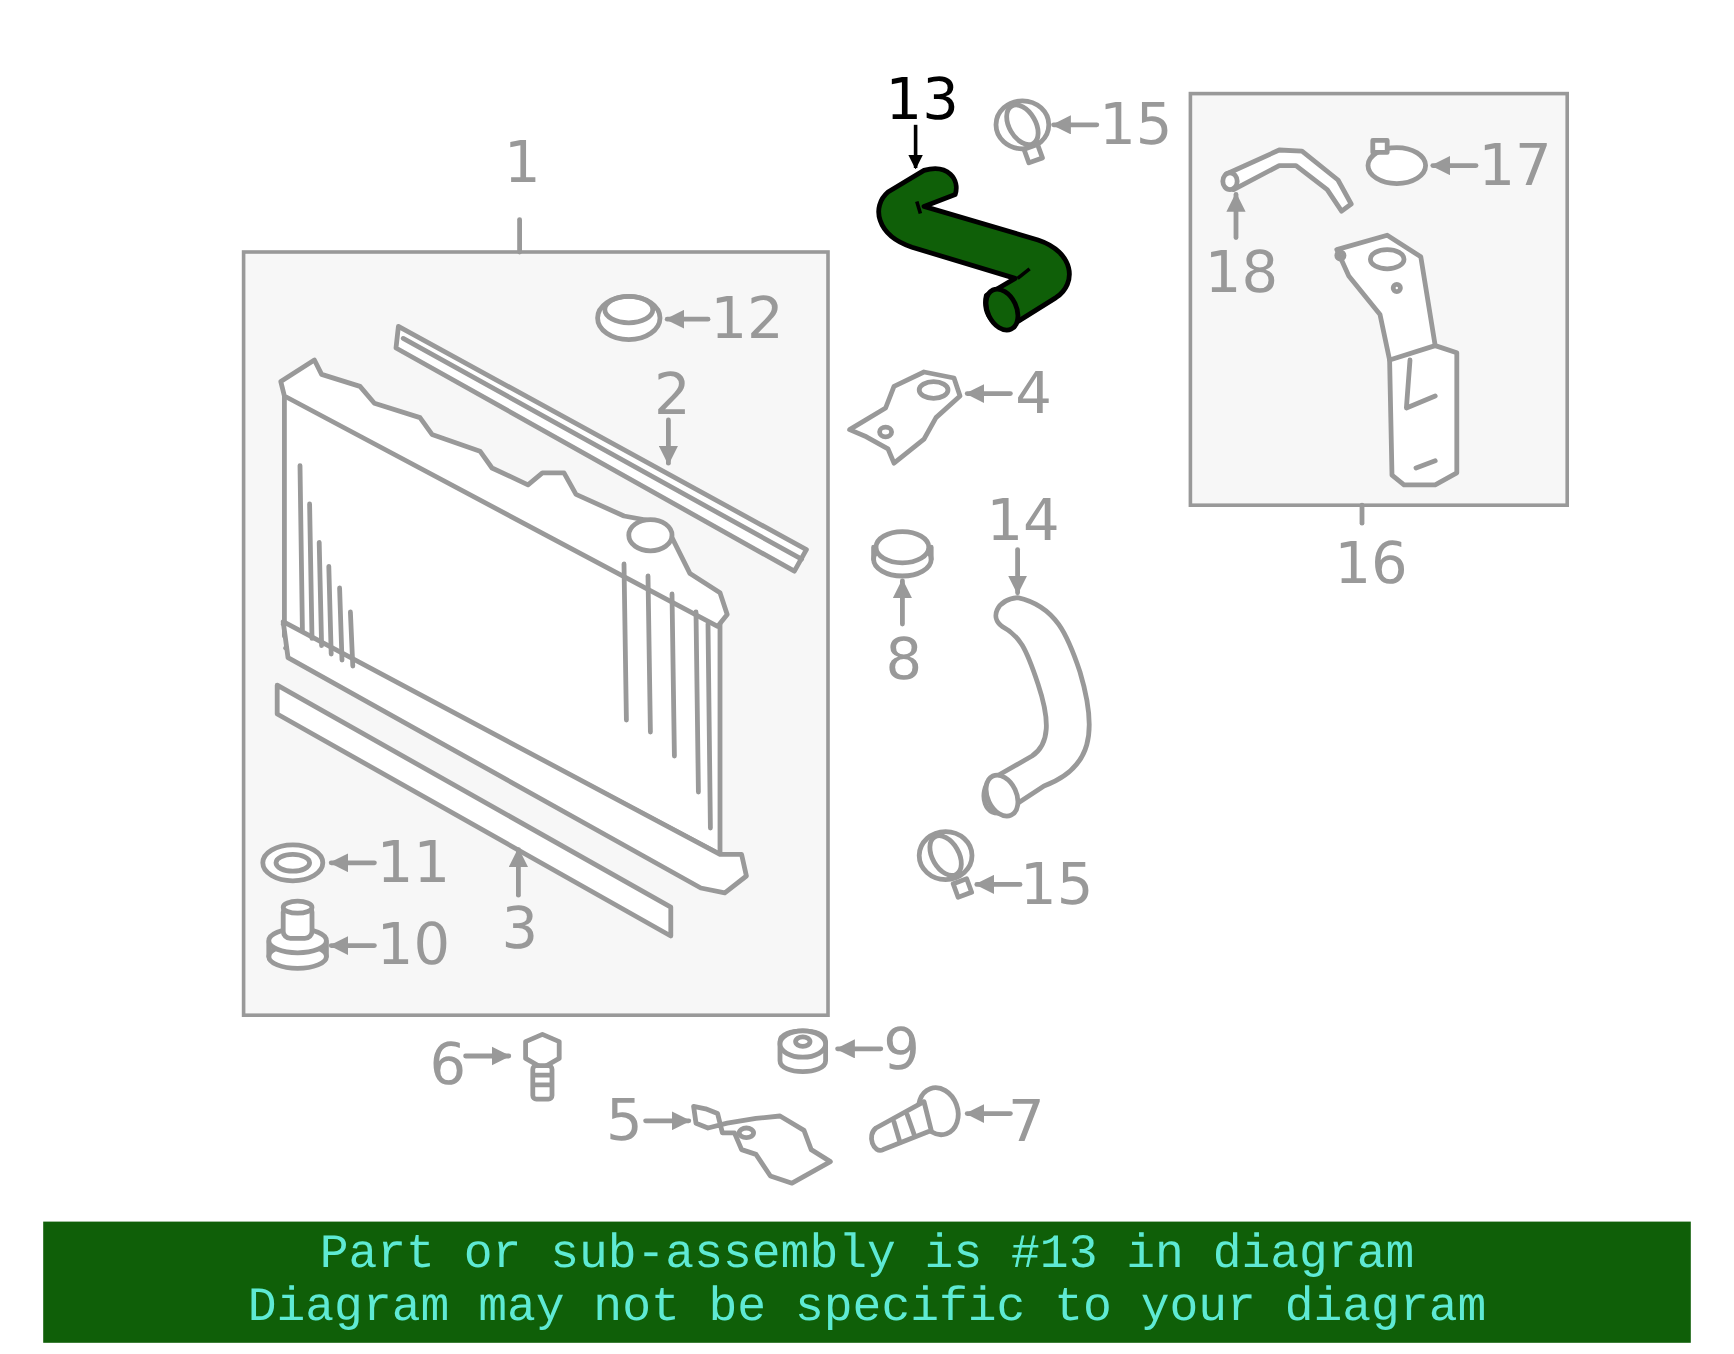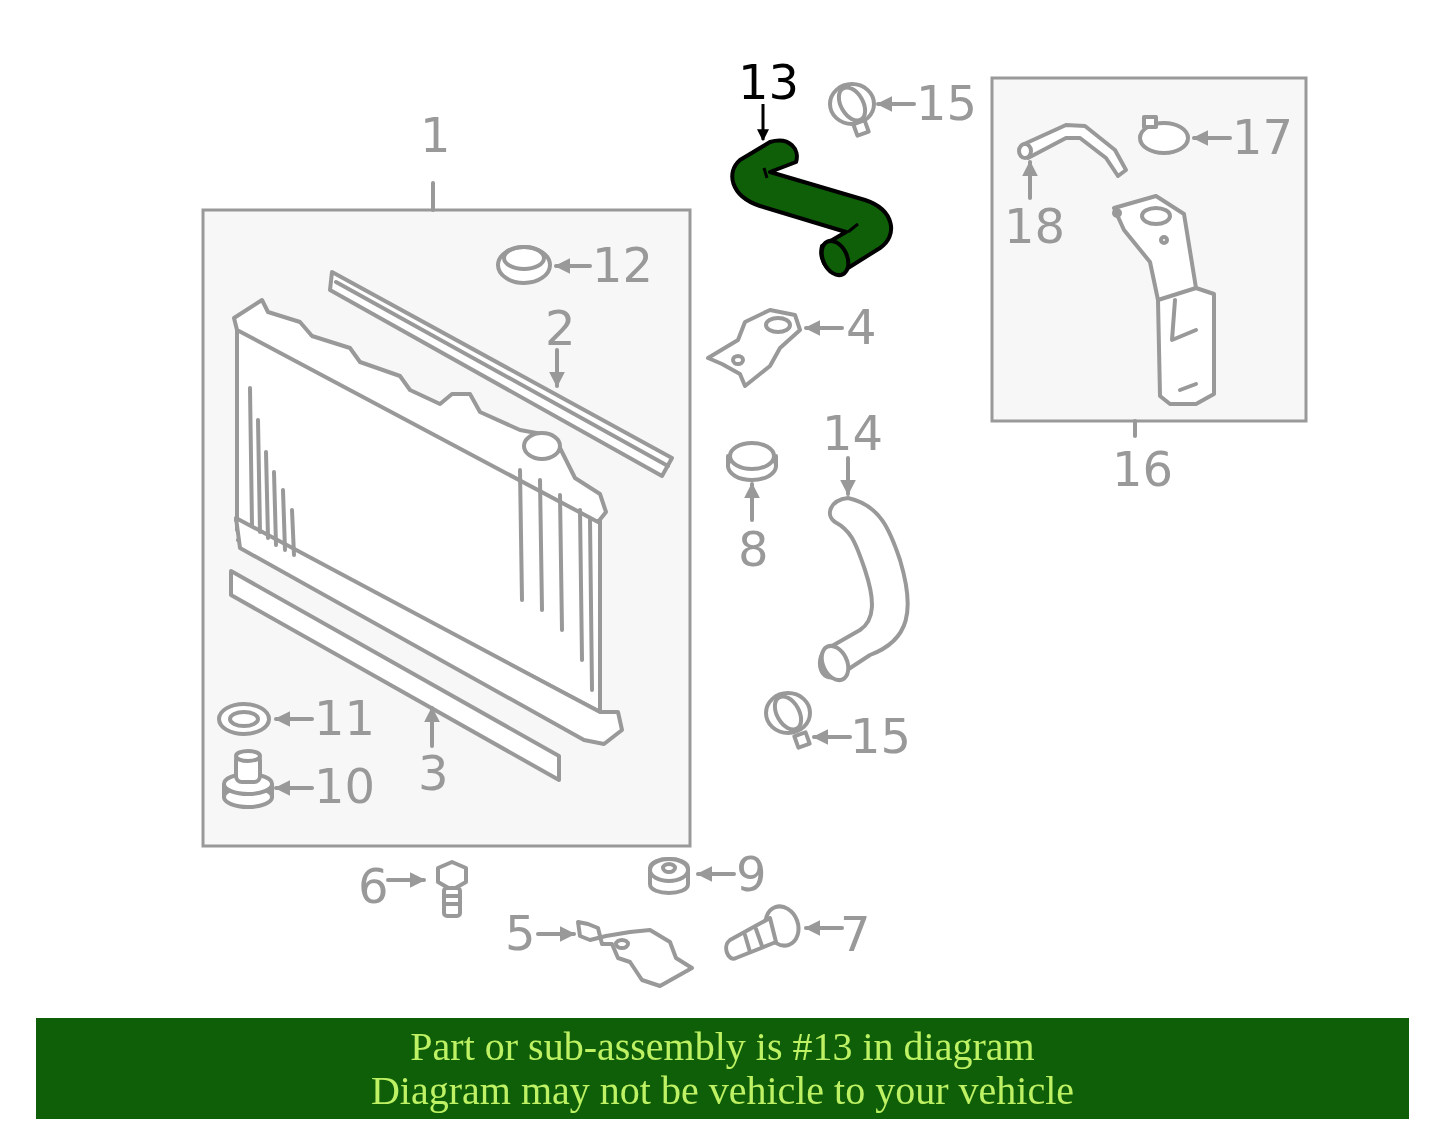--- a/index.html
+++ b/index.html
@@ -7,21 +7,21 @@
            font-family: "DejaVu Sans", sans-serif; }
     #diagram { position: absolute; left: 0; top: 0; width: 1445px; height: 1128px; }
     .lbl { font-family: "DejaVu Sans", sans-serif; font-size: 48px; fill: #999999; }
     .lbl.hl { fill: #000000; }
     .ln { stroke: #999999; stroke-width: 4; fill: none; stroke-linejoin: round; stroke-linecap: round; }
     .fill-w { fill: #ffffff; }
     .box { fill: #f7f7f7; stroke: #999999; stroke-width: 3; }
     .banner { position: absolute; left: 36px; top: 1018px; width: 1373px; height: 101px;
               background: #0f5f08; display: flex; flex-direction: column; align-items: center;
               justify-content: center; }
-    .banner span { font-family: Liberation Serif, serif; font-size: 40px; color: #bef264;
+    .banner span { font-family: Liberation Mono, monospace; font-size: 40px; color: #5eead4;
                    line-height: 44px; white-space: nowrap; }
   </style>
 </head>
 <body>
 
 <svg id="diagram" viewBox="0 0 1445 1128" xmlns="http://www.w3.org/2000/svg">
   <defs>
     <marker id="ah" viewBox="0 0 10 10" refX="9" refY="5" markerWidth="4" markerHeight="4" orient="auto">
       <path d="M0,0 L10,5 L0,10 z" fill="#999999"></path>
     </marker>
@@ -194,14 +194,14 @@
     <ellipse class="ln fill-w" cx="782" cy="926" rx="16" ry="20" transform="rotate(-20 782 926)"></ellipse>
     <path class="ln fill-w" d="M770,918 L730,940 C722,946 728,962 736,958 L776,942 Z"></path>
     <path class="ln" d="M745,935 L750,952 M756,929 L762,946"></path>
   </g>
   <line class="ln" x1="842" y1="928" x2="806" y2="928" marker-end="url(#ah)"></line>
   <text class="lbl" x="840" y="951">7</text>
 </svg>
 
 <div class="banner">
   <span>Part or sub-assembly is #13 in diagram</span>
-  <span>Diagram may not be vehicle to your vehicle</span>
+  <span>Diagram may not be specific to your diagram</span>
 </div>
 
 </body></html>

